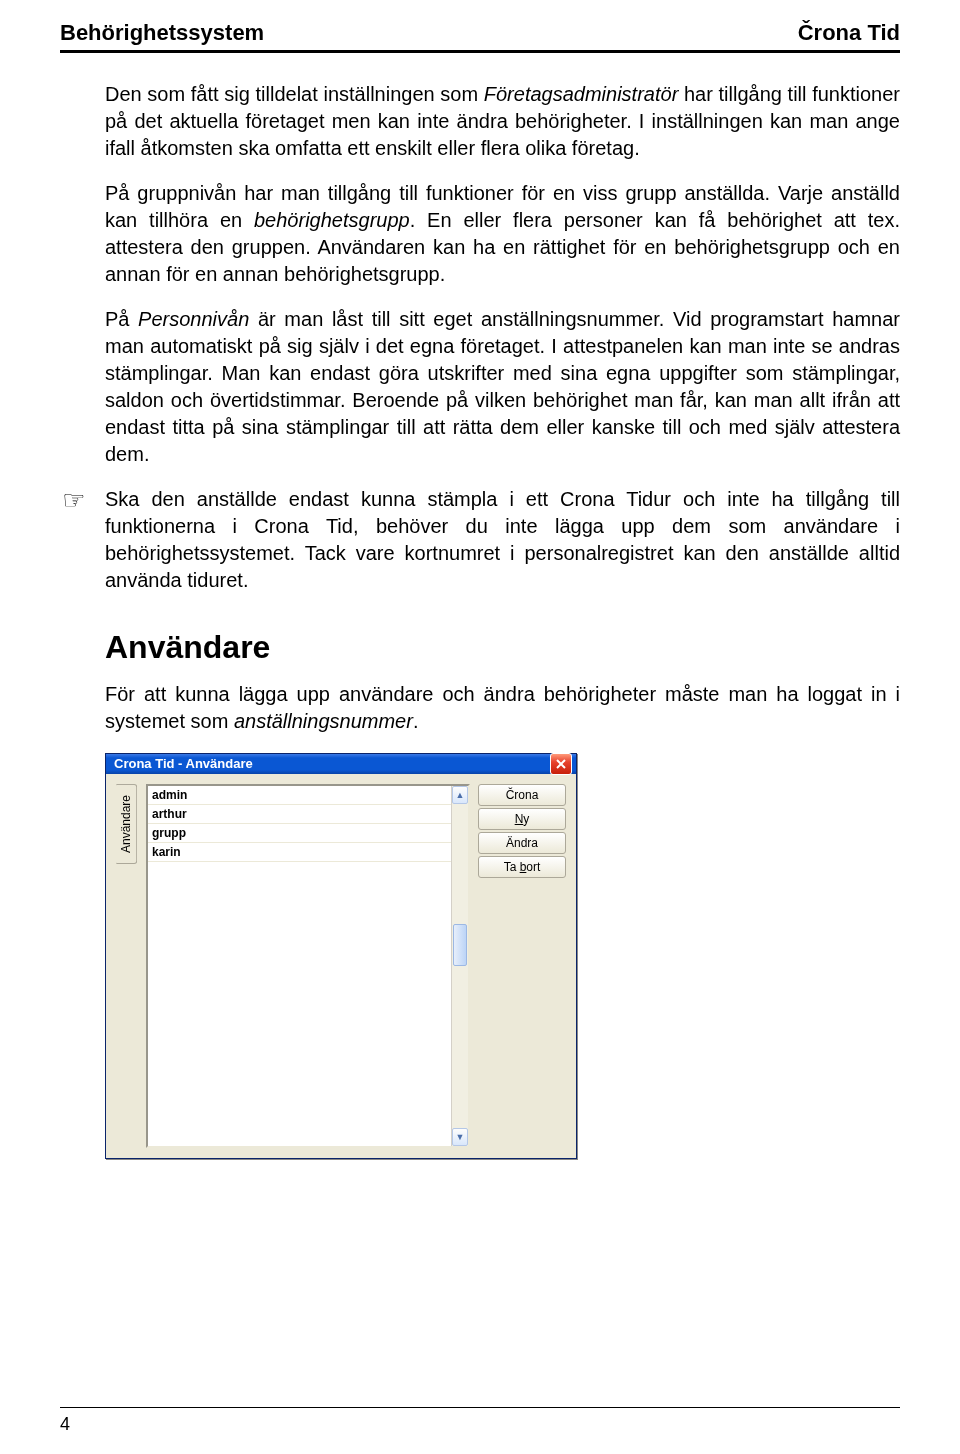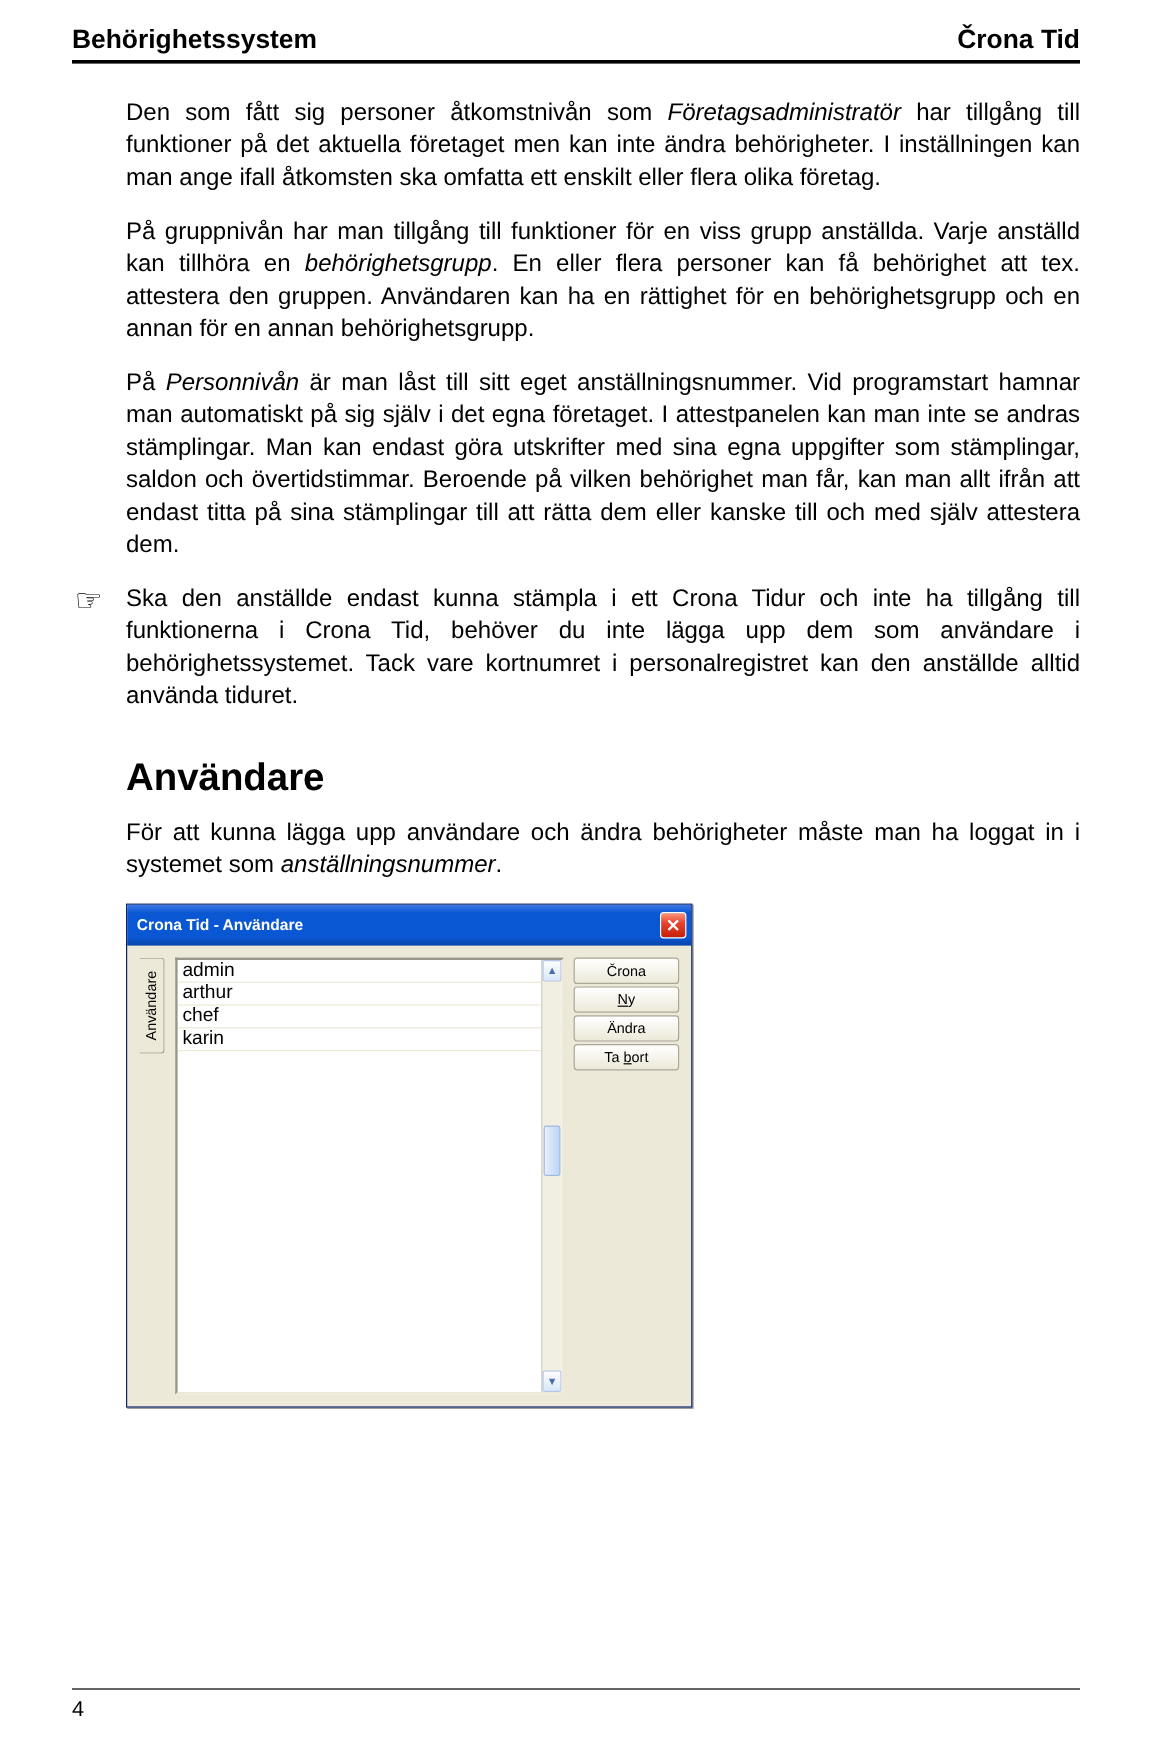--- a/index.html
+++ b/index.html
@@ -59,21 +59,21 @@
   .dialog {
     margin: 10px 0 0 45px;
     width: 470px;
     border: 1px solid #0a246a;
     box-shadow: 1px 1px 0 #888;
     font-family: Tahoma, Arial, sans-serif;
     font-size: 12px;
     background: #ece9d8;
   }
   .dialog-titlebar {
-    height: 34px;
+    height: 20px;
     background: linear-gradient(to bottom,#3a79e6 0%,#0a57d3 20%,#0a57d3 80%,#0843a8 100%);
     display: flex;
     align-items: center;
     justify-content: space-between;
     padding: 0 4px 0 8px;
   }
   .dialog-title {
     color: #fff;
     font-weight: bold;
     font-size: 13px;
@@ -116,24 +116,25 @@
     flex: 1;
     background: #fff;
     border: 2px inset #ece9d8;
     height: 360px;
     position: relative;
     overflow: hidden;
   }
   .list-inner { padding: 0; }
   .list-item {
     padding: 1px 4px;
-    font-size: 16px;
+    font-size: 12px;
     border-bottom: 1px solid #ece9d8;
     cursor: pointer;
     line-height: 16px;
+    font-weight: bold;
   }
   .list-item.selected {
     background: #f0f0ff;
   }
   .scrollbar {
     position: absolute;
     right: 0;
     top: 0;
     bottom: 0;
     width: 16px;
@@ -195,21 +196,21 @@
 <body>
 
 <div class="page">
 
   <div class="page-header">
     <span>Behörighetssystem</span>
     <span>Črona Tid</span>
   </div>
 
   <p class="para">
-    <span>Den som fått sig personer åtkomstnivån som </span><span class="italic">Företagsadministratör</span><span> har tillgång till funktioner på det aktuella företaget men kan inte ändra behörigheter. I inställningen kan man ange ifall åtkomsten ska omfatta ett enskilt eller flera olika företag.</span>
+    <span>Den som fått sig tilldelat inställningen som </span><span class="italic">Företagsadministratör</span><span> har tillgång till funktioner på det aktuella företaget men kan inte ändra behörigheter. I inställningen kan man ange ifall åtkomsten ska omfatta ett enskilt eller flera olika företag.</span>
   </p>
 
   <p class="para">
     <span>På gruppnivån har man tillgång till funktioner för en viss grupp anställda. Varje anställd kan tillhöra en </span><span class="italic">behörighetsgrupp</span><span>. En eller flera personer kan få behörighet att tex. attestera den gruppen. Användaren kan ha en rättighet för en behörighetsgrupp och en annan för en annan behörighetsgrupp.</span>
   </p>
 
   <p class="para">
     <span>På </span><span class="italic">Personnivån</span><span> är man låst till sitt eget anställningsnummer. Vid programstart hamnar man automatiskt på sig själv i det egna företaget. I attestpanelen kan man inte se andras stämplingar. Man kan endast göra utskrifter med sina egna uppgifter som stämplingar, saldon och övertidstimmar. Beroende på vilken behörighet man får, kan man allt ifrån att endast titta på sina stämplingar till att rätta dem eller kanske till och med själv attestera dem.</span>
   </p>
 
@@ -234,21 +235,21 @@
       </div>
     </div>
     <div class="dialog-body">
       <div class="tab-column">
         <div class="vtab">Användare</div>
       </div>
       <div class="listbox">
         <div class="list-inner">
           <div class="list-item">admin</div>
           <div class="list-item">arthur</div>
-          <div class="list-item">chef</div>
+          <div class="list-item">grupp</div>
           <div class="list-item">karin</div>
         </div>
         <div class="scrollbar" style="display:flex;flex-direction:column;">
           <div class="scroll-btn">▲</div>
           <div class="scroll-track" style="position:relative;flex:1">
             <div class="scroll-thumb"></div>
           </div>
           <div class="scroll-btn">▼</div>
         </div>
       </div>

